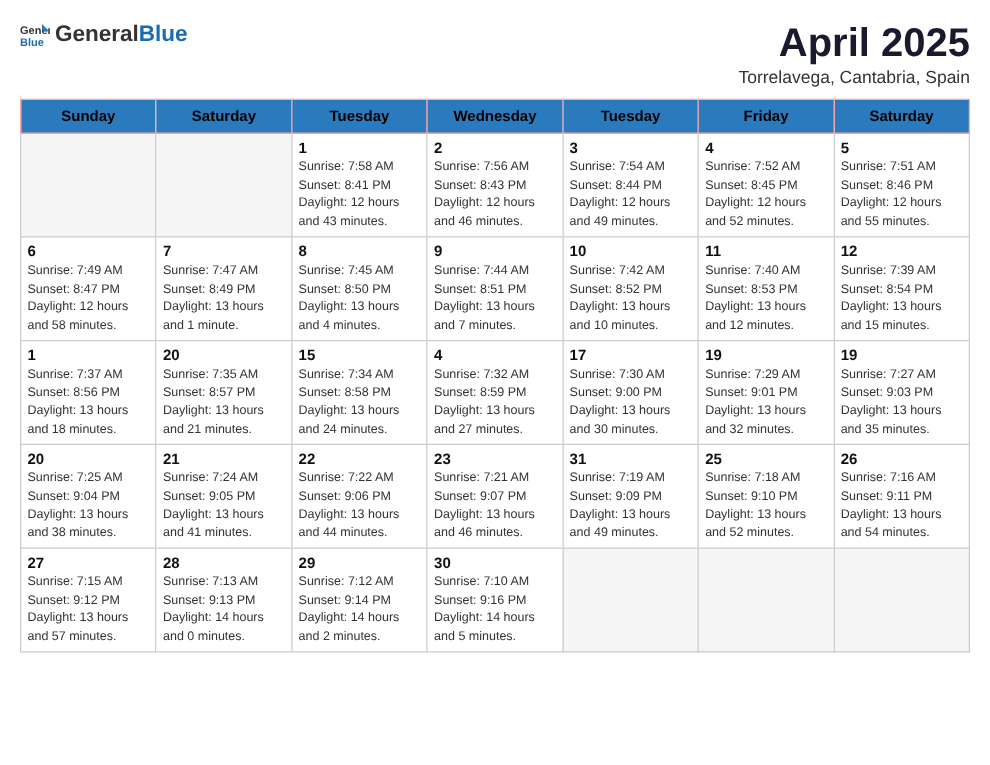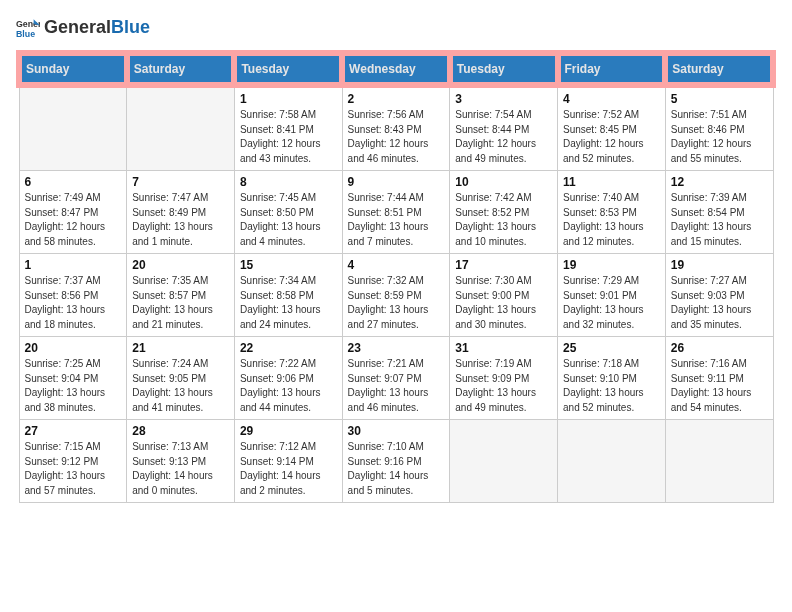--- a/index.html
+++ b/index.html
@@ -49,26 +49,26 @@
       font-size: 14px;
       color: #333;
     }
     table {
       width: 100%;
       border-collapse: collapse;
       table-layout: fixed;
     }
     th {
       background-color: #2a7bbd;
-      color: #e5e5e5;
+      color: #000000;
       font-size: 12px;
       font-weight: bold;
       padding: 6px 4px;
-      text-align: left;
-      border: 6px solid #fca5a5;
+      text-align: center;
+      border: 1px solid #fca5a5;
     }
     td {
       border: 1px solid #ccc;
       vertical-align: top;
       padding: 4px 5px;
       font-size: 10.5px;
       color: #333;
       height: 82px;
       background: #fff;
     }
@@ -97,20 +97,24 @@
       <text x="0" y="26" font-size="11" font-weight="bold" fill="#1a6baf">Blue</text>
       <polygon points="22,4 30,12 22,10" fill="#2a7bbd"></polygon>
     </svg>
     <div>
       <div style="display:flex; align-items:baseline; gap:0px;">
         <span class="logo-text-general">General</span>
           <span class="logo-text-blue">Blue</span>
       </div>
     </div>
   </div>
+  <div class="title-block">
+    <div class="month-title">April 2025</div>
+    <div class="location-title">Torrelavega, Cantabria, Spain</div>
+  </div>
 </div>
 
 <table>
   <thead>
     <tr>
     <th>Sunday</th>
         <th>Saturday</th>
         <th>Tuesday</th>
         <th>Wednesday</th>
         <th>Tuesday</th>

